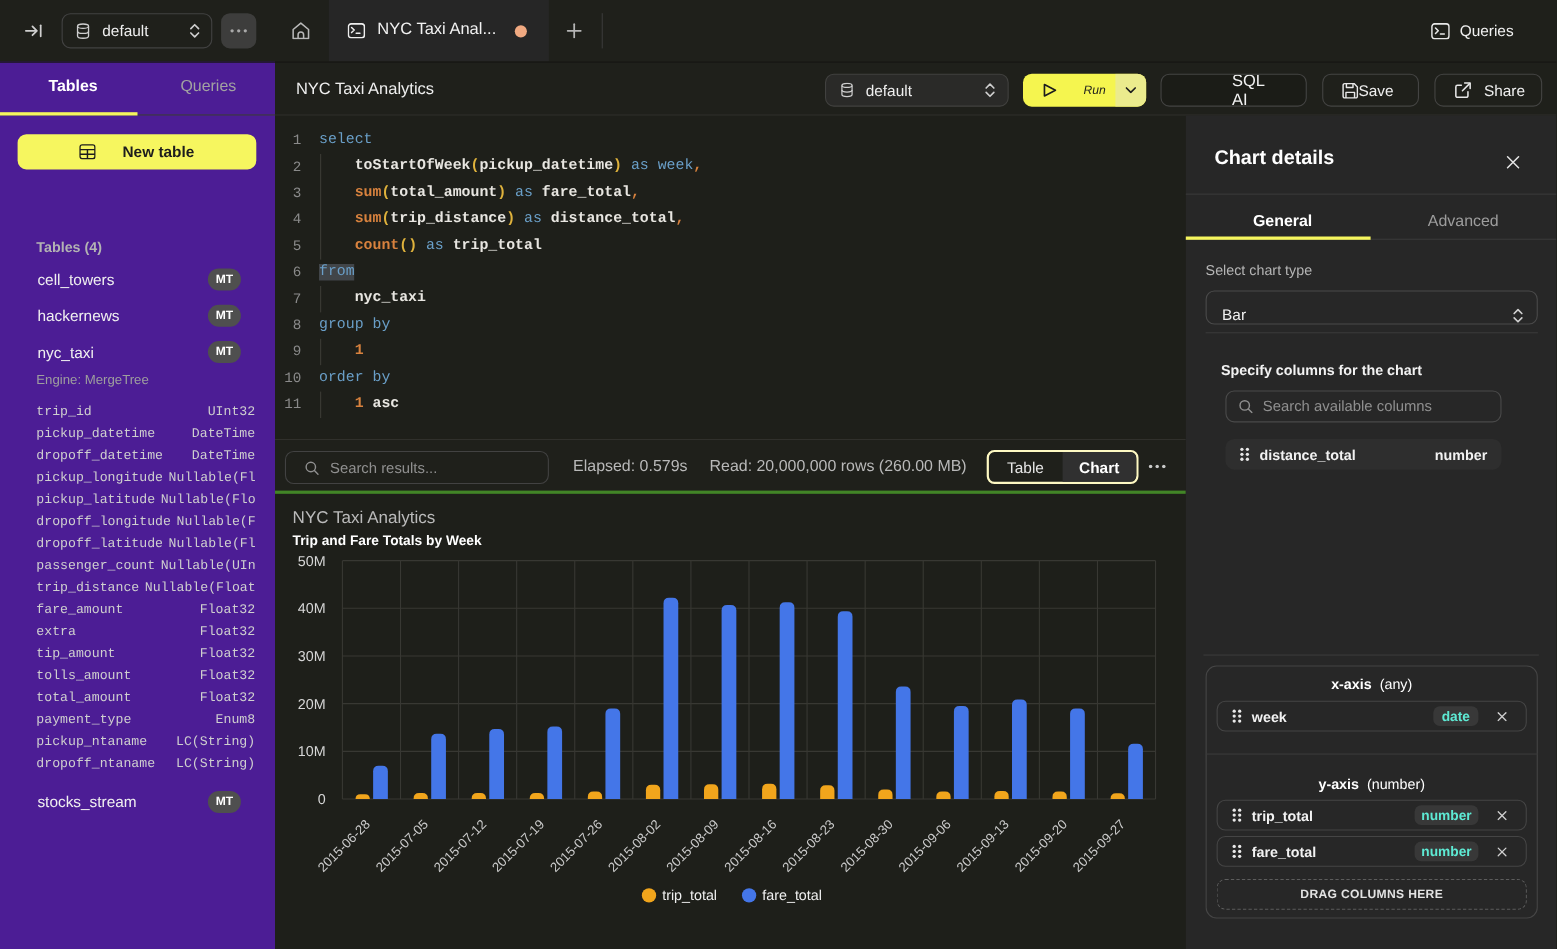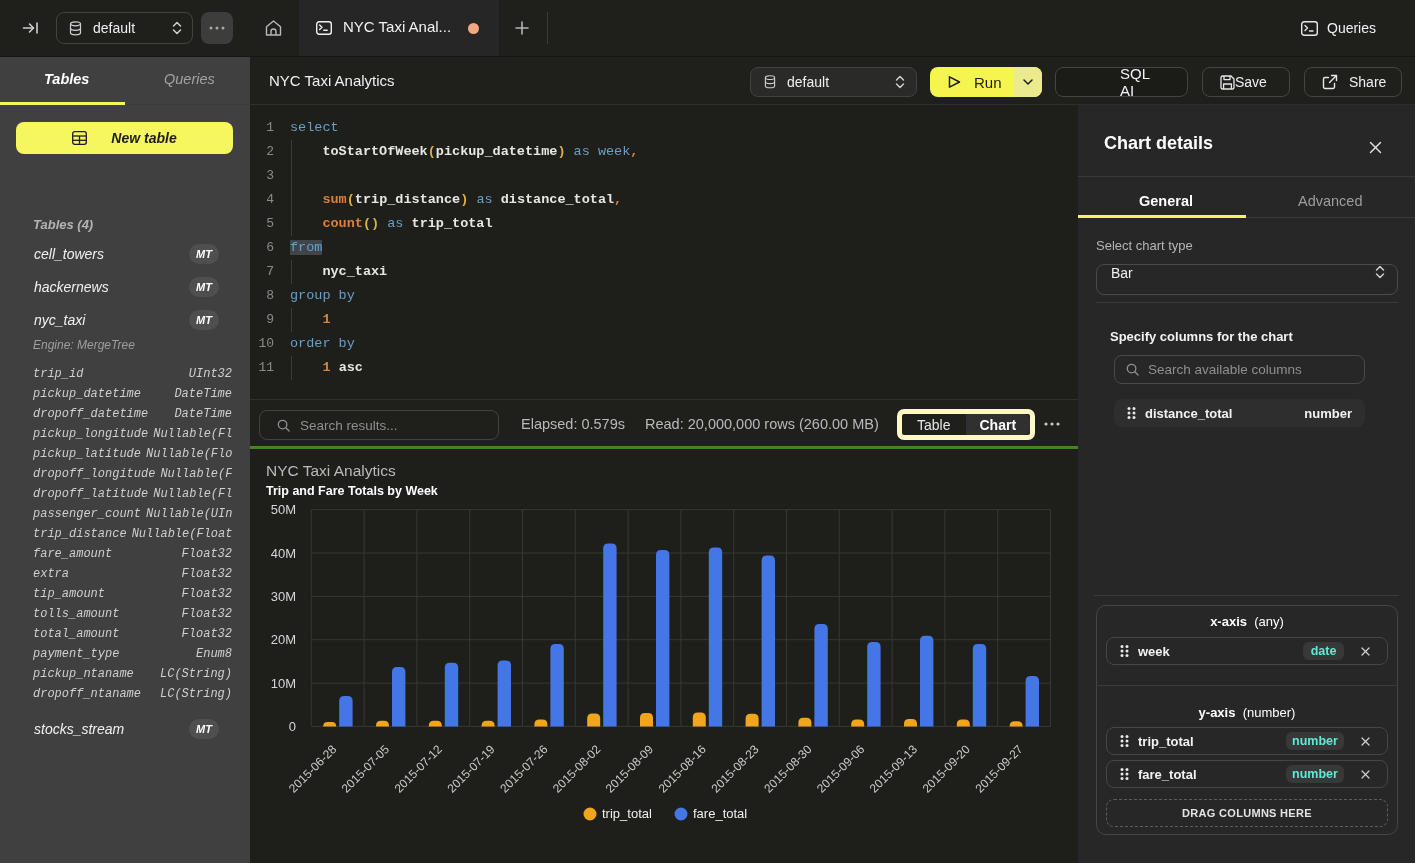--- a/index.html
+++ b/index.html
@@ -9,21 +9,21 @@
   .abs { position:absolute; }
 
   
   #topbar { left:0; top:0; width:1415px; height:56px; background:#1f201b; }
   #activetab { left:299px; top:0; width:200px; height:56px; background:#262626; }
   #tabsep { left:547px; top:12px; width:1px; height:32px; background:#3a3a3a; }
   .topselect { display:flex; align-items:center; border:1px solid #424242; border-radius:8px; color:#efefef; font-size:14px; }
   #dotsbtn { left:201px; top:12px; width:32px; height:32px; background:#3d3d3c; border-radius:8px; }
 
   
-  #sidebar { left:0; top:56px; width:250px; height:807px; background:#404040;font-style:italic; }
+  #sidebar { left:0; top:56px; width:250px; height:807px; background:#4c1d95; }
   #sidetabs { position:absolute; left:0; top:0; width:250px; height:49px; border-bottom:1px solid #3a3a3a; }
   #sidetabs .yellowline { position:absolute; left:0; top:46px; width:125px; height:3px; background:#f5f55e; }
   #newtable { position:absolute; left:16px; top:66px; width:217px; height:32px; background:#f6f65f; border-radius:8px; color:#1d1d1d; font-size:14px; font-weight:bold; display:flex; align-items:center; justify-content:center; gap:24px; }
   #searchres { position:absolute; left:16px; top:115px; width:217px; height:30px; border:1px solid #424242; border-radius:8px; color:#8f8f8f; font-size:14px; display:flex; align-items:center; padding-left:14px; gap:9px; }
   .mtbadge { background:#4f4f4f; color:#fff; font-size:11px; font-weight:bold; border-radius:10px; width:30px; height:20px; display:flex; align-items:center; justify-content:center; }
   .tname { color:#f0f0f0; font-size:14px; }
   .colrow { position:absolute; left:33px; width:199px; height:20px; display:flex; justify-content:space-between; color:#cfcfcf; font-size:12px; font-family:"Liberation Mono", monospace; line-height:20px; white-space:nowrap; overflow:hidden; gap:5px; }
   .colrow .ctype { flex:0 1 auto; overflow:hidden; }
 
   
@@ -220,21 +220,21 @@
       <svg style="margin-left:auto;margin-right:11px" width="10" height="14" viewBox="0 0 10 14" fill="none" stroke="#cfcfcf" stroke-width="1.5" stroke-linecap="round" stroke-linejoin="round">
         <path d="M1.5 5 L5 1.5 L8.5 5"></path>
           <path d="M1.5 9 L5 12.5 L8.5 9"></path>
       </svg>
     </div>
 
     <div class="hbtn" style="left:680px;width:112px;background:#f5f54f;border:none;border-radius:8px;overflow:hidden;">
       <svg style="margin-left:18px" width="13" height="14" viewBox="0 0 13 14" fill="none" stroke="#1d1d1d" stroke-width="1.5" stroke-linejoin="round">
           <path d="M1.5 1.8 L11.5 7 L1.5 12.2 Z"></path>
         </svg>
-      <span style="margin-left:13px;color:#1d1d1d;font-size:15px;">Run</span>
+      <span style="margin-left:24px;color:#1d1d1d;font-size:11px;font-style:italic;">Run</span>
       <div style="margin-left:auto;width:28px;height:30px;background:#ebeb8d;display:flex;align-items:center;justify-content:center;">
         <svg width="10" height="6" viewBox="0 0 10 6" fill="none" stroke="#1d1d1d" stroke-width="1.5" stroke-linecap="round" stroke-linejoin="round">
             <path d="M1 1 L5 5 L9 1"></path>
           </svg>
       </div>
     </div>
 
     <div class="hbtn" style="left:805px;width:133px;background:#1b1c17;overflow:hidden;border-radius:8px;gap:38px;">
       <svg style="margin-left:14px" width="15" height="15" viewBox="0 0 15 15" fill="#e8e8e8">
         <path d="M7.5 0.5 L9 4.2 L12.7 5.7 L9 7.2 L7.5 10.9 L6 7.2 L2.3 5.7 L6 4.2 Z"></path>
@@ -278,40 +278,41 @@
     <div class="lnum" style="top:178px;">8</div>
     <div class="lnum" style="top:202px;">9</div>
     <div class="lnum" style="top:226px;">10</div>
     <div class="lnum" style="top:250px;">11</div>
     <div class="abs" style="left:40.5px;top:34px;width:1px;height:96px;background:#3b3b36;"></div>
     <div class="abs" style="left:40.5px;top:154px;width:1px;height:24px;background:#3b3b36;"></div>
     <div class="abs" style="left:40.5px;top:202px;width:1px;height:24px;background:#3b3b36;"></div>
     <div class="abs" style="left:40.5px;top:250px;width:1px;height:24px;background:#3b3b36;"></div>
     <div class="codeline" style="left:40px;top:10px;"><span class="kw">select</span></div>
     <div class="codeline" style="left:40px;top:34px;">    <span class="fn">toStartOfWeek</span><span class="gold">(</span><span class="fn">pickup_datetime</span><span class="gold">)</span> <span class="kw">as</span> <span class="kw">week</span><span class="orange">,</span></div>
+    <div class="codeline" style="left:40px;top:58px;">    <span class="orange">sum</span><span class="gold">(</span><span class="fn">total_amount</span><span class="gold">)</span> <span class="kw">as</span> <span class="fn">fare_total</span><span class="orange">,</span></div>
     <div class="codeline" style="left:40px;top:82px;">    <span class="orange">sum</span><span class="gold">(</span><span class="fn">trip_distance</span><span class="gold">)</span> <span class="kw">as</span> <span class="fn">distance_total</span><span class="orange">,</span></div>
     <div class="codeline" style="left:40px;top:106px;">    <span class="orange">count</span><span class="gold">()</span> <span class="kw">as</span> <span class="fn">trip_total</span></div>
     <div class="codeline" style="left:40px;top:130px;"><span class="kw sel">from</span></div>
     <div class="codeline" style="left:40px;top:154px;">    <span class="fn">nyc_taxi</span></div>
     <div class="codeline" style="left:40px;top:178px;"><span class="kw">group by</span></div>
     <div class="codeline" style="left:40px;top:202px;">    <span class="orange">1</span></div>
     <div class="codeline" style="left:40px;top:226px;"><span class="kw">order by</span></div>
     <div class="codeline" style="left:40px;top:250px;">    <span class="orange">1</span> <span class="fn">asc</span></div>
   </div>
   <div id="resbar" class="abs">
     <div class="abs" style="left:9px;top:10px;width:240px;height:30px;border:1px solid #424242;border-radius:8px;display:flex;align-items:center;padding-left:17px;gap:10px;color:#8f8f8f;font-size:13.5px;">
       <svg width="13" height="13" viewBox="0 0 14 14" fill="none" stroke="#8f8f8f" stroke-width="1.4">
           <circle cx="6" cy="6" r="4.6"></circle>
           <path d="M9.5 9.5 L13 13" stroke-linecap="round"></path>
         </svg>
       <span>Search results...</span>
     </div>
     <div class="abs" style="left:271px;top:16px;color:#b9b9b9;font-size:14.5px;">Elapsed: 0.579s</div>
     <div class="abs" style="left:395px;top:16px;color:#b9b9b9;font-size:14.5px;">Read: 20,000,000 rows (260.00 MB)</div>
-    <div class="abs" style="left:647px;top:9px;width:138px;height:31px;border:5px solid #fef9c3;border-radius:7px;display:flex;">
+    <div class="abs" style="left:647px;top:9px;width:138px;height:31px;border:2px solid #fef9c3;border-radius:7px;display:flex;">
       <div style="width:68px;display:flex;align-items:center;justify-content:center;color:#e6e6e6;font-size:14px;">Table</div>
       <div style="width:69px;background:#303030;border-radius:0 6px 6px 0;display:flex;align-items:center;justify-content:center;color:#ffffff;font-size:14px;font-weight:bold;">Chart</div>
     </div>
     <svg class="abs" style="left:794px;top:22px" width="16" height="4">
         <circle cx="2" cy="2" r="1.6" fill="#c9c9c9"></circle>
         <circle cx="8" cy="2" r="1.6" fill="#c9c9c9"></circle>
         <circle cx="14" cy="2" r="1.6" fill="#c9c9c9"></circle>
       </svg>
   </div>
   <div id="greenline" class="abs"></div>
@@ -399,21 +400,21 @@
     <svg class="abs" style="left:291px;top:36px" width="13" height="13" viewBox="0 0 13 13" stroke="#e3e3e3" stroke-width="1.4" stroke-linecap="round">
         <path d="M1.5 1.5 L11.5 11.5"></path>
         <path d="M11.5 1.5 L1.5 11.5"></path>
       </svg>
     <div class="abs" style="left:0;top:71px;width:337px;height:1px;background:#3a3a3a;"></div>
     <div class="abs" style="left:61px;top:88px;color:#ffffff;font-size:14.5px;font-weight:bold;">General</div>
     <div class="abs" style="left:220px;top:88px;color:#9d9d9d;font-size:14.5px;">Advanced</div>
     <div class="abs" style="left:0;top:112px;width:337px;height:1px;background:#3a3a3a;"></div>
     <div class="abs" style="left:0;top:110px;width:168px;height:3px;background:#f5f55e;"></div>
     <div class="abs" style="left:18px;top:133px;color:#b5b5b5;font-size:13px;">Select chart type</div>
-    <div class="abs" style="left:18px;top:159px;width:302px;height:31px;border:1px solid #4a4a4a;border-radius:8px;display:flex;align-items:flex-start;">
+    <div class="abs" style="left:18px;top:159px;width:302px;height:31px;border:1px solid #4a4a4a;border-radius:8px;display:flex;align-items:flex-end;">
       <span style="margin-left:14px;color:#f0f0f0;font-size:14px;">Bar</span>
       <svg style="margin-left:auto;margin-right:12px" width="10" height="14" viewBox="0 0 10 14" fill="none" stroke="#cfcfcf" stroke-width="1.5" stroke-linecap="round" stroke-linejoin="round">
           <path d="M1.5 5 L5 1.5 L8.5 5"></path>
           <path d="M1.5 9 L5 12.5 L8.5 9"></path>
         </svg>
     </div>
     <div class="abs" style="left:18px;top:197px;width:302px;height:1px;background:#3a3a3a;"></div>
     <div class="abs" style="left:32px;top:224px;color:#f2f2f2;font-size:13px;font-weight:bold;">Specify columns for the chart</div>
     <div class="abs" style="left:36px;top:250px;width:251px;height:29px;border:1px solid #4a4a4a;border-radius:8px;display:flex;align-items:center;padding-left:11px;gap:9px;color:#8f8f8f;font-size:13.5px;">
       <svg width="13" height="13" viewBox="0 0 14 14" fill="none" stroke="#8f8f8f" stroke-width="1.4">

